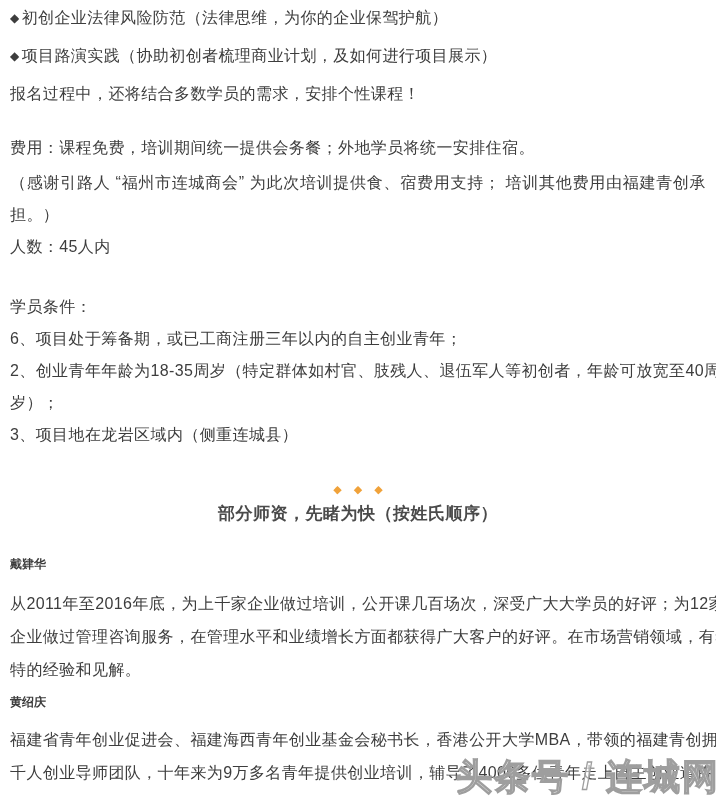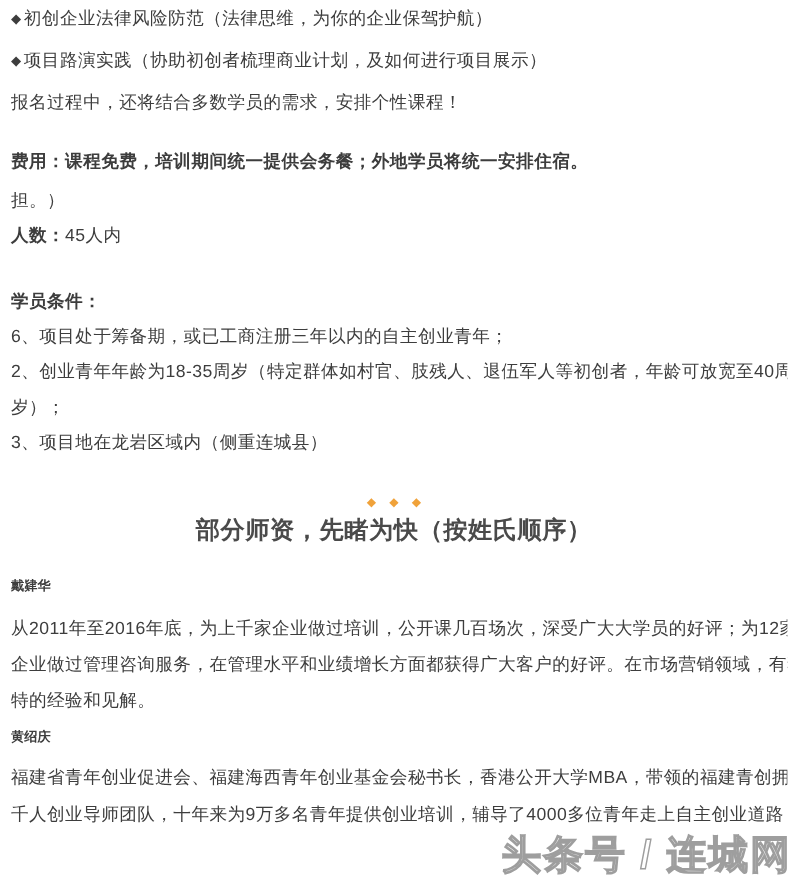--- a/index.html
+++ b/index.html
@@ -23,21 +23,21 @@
     font-size: 16px;
     line-height: 32px;
     height: 32px;
     white-space: nowrap;
     letter-spacing: 0.4px;
   }
   .just {
     text-align: justify;
     text-align-last: justify;
   }
-  .bold { font-weight: 700; }
+  .bold { font-weight: 400; }
   .bio .line { line-height: 33px; height: 33px; }
 
   .bullet-glyph {
     font-size: 12px;
     margin-right: 2px;
     position: relative;
     top: -1px;
   }
 
   
@@ -60,21 +60,21 @@
     height: 18px;
   }
   .dot {
     color: #f0a23a;
     font-size: 11px;
     margin: 0 6px;
   }
   .section-title {
     text-align: center;
     font-weight: 700;
-    font-size: 22px;
+    font-size: 17px;
     line-height: 30px;
     height: 30px;
     color: #4a4a4a;
     letter-spacing: 0.5px;
   }
   .teacher-name {
     font-weight: 700;
     font-size: 12px;
     line-height: 32px;
     height: 32px;
@@ -104,20 +104,21 @@
 
     <div class="line b-bullet2">
       <span class="bullet-glyph">◆</span><span>项目路演实践（协助初创者梳理商业计划，及如何进行项目展示）</span>
     </div>
 
     <div class="line b-intro">报名过程中，还将结合多数学员的需求，安排个性课程！</div>
 
     <div class="line bold b-fee">费用：课程免费，培训期间统一提供会务餐；外地学员将统一安排住宿。</div>
 
     <div class="b-feenote">
+      <div class="line just">（感谢引路人 “福州市连城商会” 为此次培训提供食、宿费用支持； 培训其他费用由福建青创承</div>
       <div class="line">担。）</div>
     </div>
 
     <div class="line b-headcount">
       <span class="bold">人数：</span><span>45人内</span>
     </div>
 
     <div class="line bold b-reqtitle">学员条件：</div>
 
     <div class="line">6、项目处于筹备期，或已工商注册三年以内的自主创业青年；</div>

